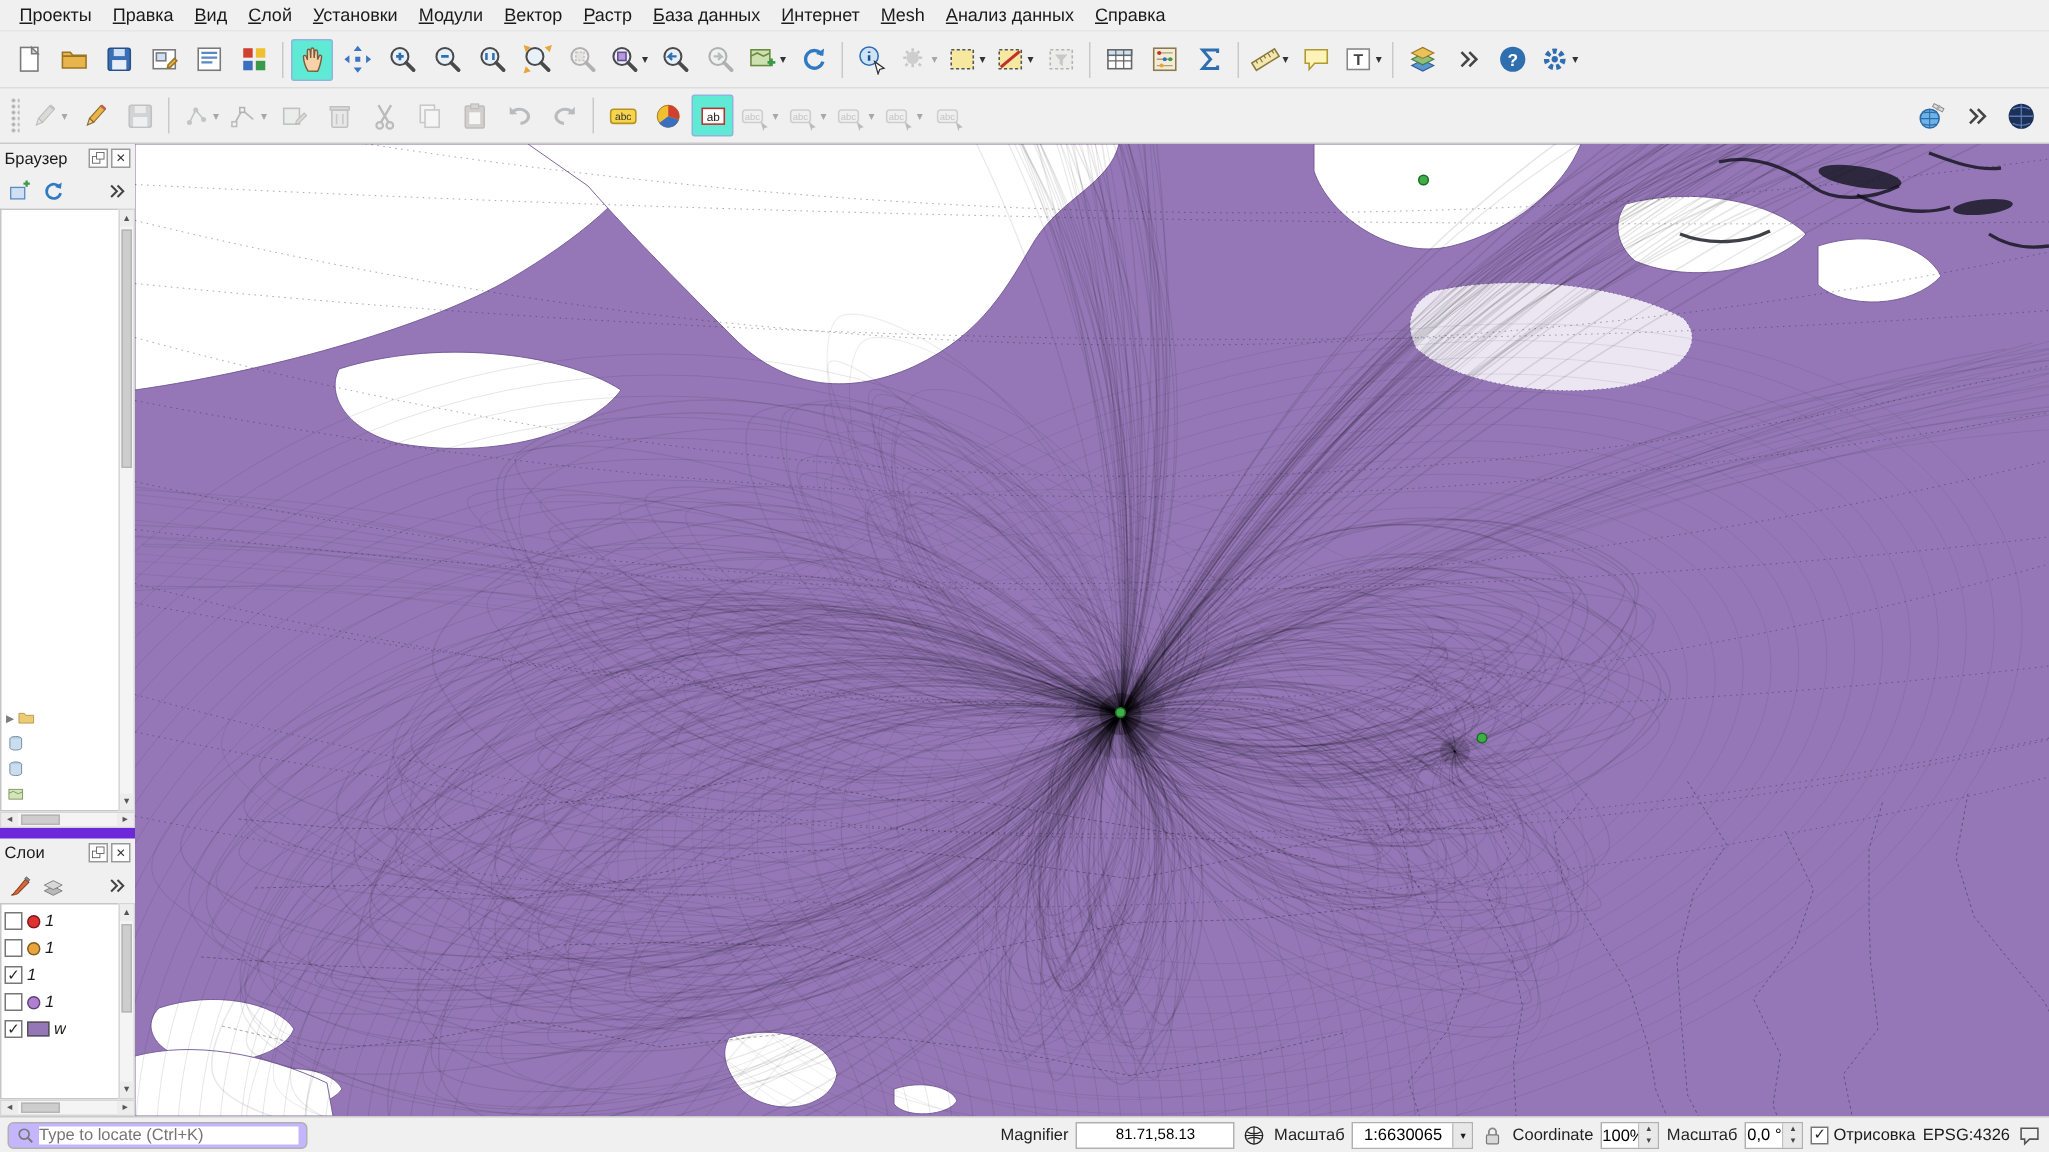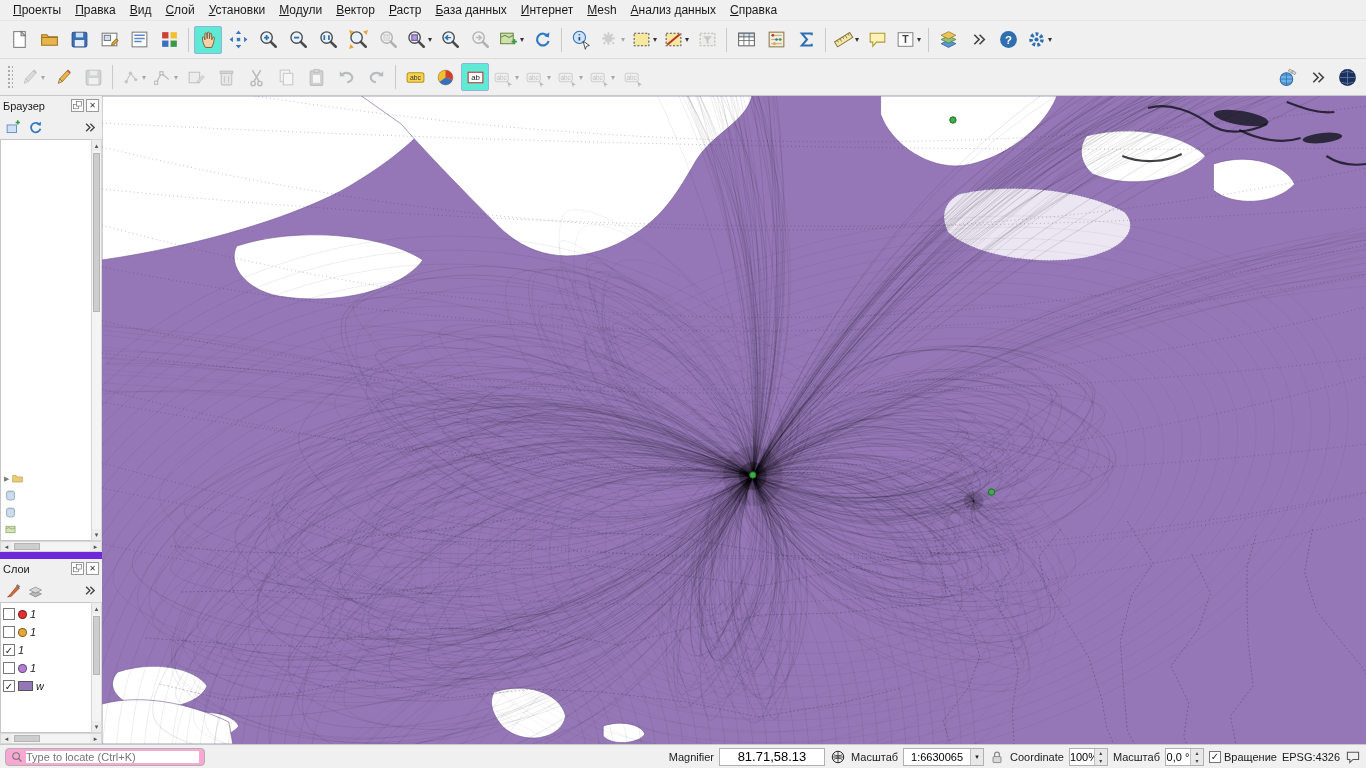--- a/index.html
+++ b/index.html
@@ -13,21 +13,21 @@
 .tb-left{display:flex;align-items:center}
 .tb-right{display:flex;align-items:center;margin-left:auto}
 .tb-btn{height:28px;min-width:28px;display:inline-flex;align-items:center;justify-content:center;border:1px solid transparent;border-radius:2px;background:transparent;padding:0 1px;margin:0 1px}
 .tb-btn svg{width:21px;height:21px;display:block}
 .tb-btn.checked{background:#5eead4;border-color:#8fb5dc}
 .tb-btn.disabled{opacity:.38;filter:grayscale(.9)}
 .tb-btn .dd{font-size:8px;color:#333;margin-left:1px}
 .tb-sep{width:1px;height:24px;background:#c9c9c9;margin:0 4px}
 .tb-handle{width:6px;height:24px;margin:0 3px;background-image:radial-gradient(#ababab 1px,transparent 1.2px);background-size:4px 4px}
 .main{display:flex;height:648px}
-.leftcol{width:102px;display:flex;flex-direction:column;background:#f0f0f0}
+.leftcol{width:90px;display:flex;flex-direction:column;background:#f0f0f0}
 .panel{display:flex;flex-direction:column;overflow:hidden}
 #browser-panel{height:456px}
 #layers-panel{flex:1;border-top:7px solid #6d28d9}
 .panel-header{height:19px;display:flex;align-items:center;padding:0 3px;font-size:11px;gap:2px}
 .panel-title{flex:1;white-space:nowrap;overflow:hidden}
 .panel-btn{width:13px;height:13px;border:1px solid #9a9a9a;background:#fdfdfd;display:inline-flex;align-items:center;justify-content:center;font-size:8px;color:#333;flex:none}
 .panel-btn svg{width:11px;height:11px}
 .panel-toolbar{height:24px;display:flex;align-items:center;padding:0 2px}
 .panel-toolbar .tb-btn{height:22px;min-width:22px;margin:0}
 .panel-toolbar .tb-btn svg{width:17px;height:17px}
@@ -45,26 +45,26 @@
 .tree-item{display:flex;align-items:center;gap:2px;height:17px;padding-left:3px;opacity:.85}
 .tree-item .expander{font-size:7px;color:#666}
 .layer-item{display:flex;align-items:center;gap:3px;height:18px;padding-left:2px;font-size:11px;white-space:nowrap}
 .cb{width:12px;height:12px;border:1px solid #777;background:#fff;display:inline-flex;align-items:center;justify-content:center;font-size:10px;font-weight:bold;color:#222;flex:none}
 .marker-circle{width:9px;height:9px;border-radius:50%;border:1px solid rgba(0,0,0,.45);flex:none}
 .marker-swatch{width:15px;height:10px;border:1px solid #555;flex:none}
 .layer-label{overflow:hidden;font-style:italic}
 .mapwrap{flex:1;position:relative;overflow:hidden;background:#9577b7}
 .mapwrap svg{position:absolute;inset:0;width:100%;height:100%}
 .statusbar{height:24px;display:flex;align-items:center;gap:5px;padding:0 5px;border-top:1px solid #c9c9c9;background:#f0f0f0;font-size:11px}
-.locate{display:flex;align-items:center;gap:3px;border:1px solid #b0b0b0;border-radius:4px;background:#f9a8d4;height:18px;width:200px;padding:4px 5px;flex:none}
+.locate{display:flex;align-items:center;gap:3px;border:1px solid #b0b0b0;border-radius:4px;background:#c4b5fd;height:18px;width:200px;padding:4px 5px;flex:none}
 .locate svg{width:12px;height:12px;flex:none}
 .locate input{border:none;outline:none;flex:1;font-size:11px;color:#555;font-family:inherit;min-width:0}
 .flex1{flex:1}
 .sb-label{white-space:nowrap;color:#222}
-.sb-box{height:18px;border:1px solid #b0b0b0;background:#fff;font-size:13px;padding:0 3px;text-align:center;font-family:inherit}
+.sb-box{height:18px;border:1px solid #b0b0b0;background:#fff;font-size:10px;padding:0 3px;text-align:center;font-family:inherit}
 .combo,.spin{display:flex;height:18px;border:1px solid #b0b0b0;background:#fff}
 .combo input,.spin input{border:none;font-size:11px;text-align:center;font-family:inherit;min-width:0}
 .combo input{width:66px}
 .spin input{width:24px}
 .dd-btn{width:13px;background:#e8e8e8;border-left:1px solid #c0c0c0;font-size:7px;display:flex;align-items:center;justify-content:center}
 .spin .arrows{width:13px;display:flex;flex-direction:column;border-left:1px solid #c0c0c0}
 .spin .arrows span{flex:1;font-size:6px;line-height:8px;text-align:center;background:#e8e8e8;color:#444}
 .sb-check{display:flex;align-items:center;gap:3px;white-space:nowrap}
 .sb-icon svg{width:16px;height:16px;display:block}
 .sb-crs{white-space:nowrap}
@@ -1453,21 +1453,21 @@
     <span class="sb-label">Масштаб</span>
     <div class="spin">
       <input value="0,0 °" style="">
       <span class="arrows">
           <span>▴</span>
           <span>▾</span>
         </span>
     </div>
     <label class="sb-check">
       <span class="cb checked">✓</span>
-      <span>Вращение</span>
+      <span>Отрисовка</span>
     </label>
     <span class="sb-crs">EPSG:4326</span>
     <span class="sb-icon">
         <svg viewBox="0 0 20 20">
           <path d="M3,4 h14 v9 h-7 l-4,4 v-4 h-3 Z" fill="none" stroke="#555" stroke-width="1.3"></path>
         </svg>
       </span>
   </div>
 
 </div>

